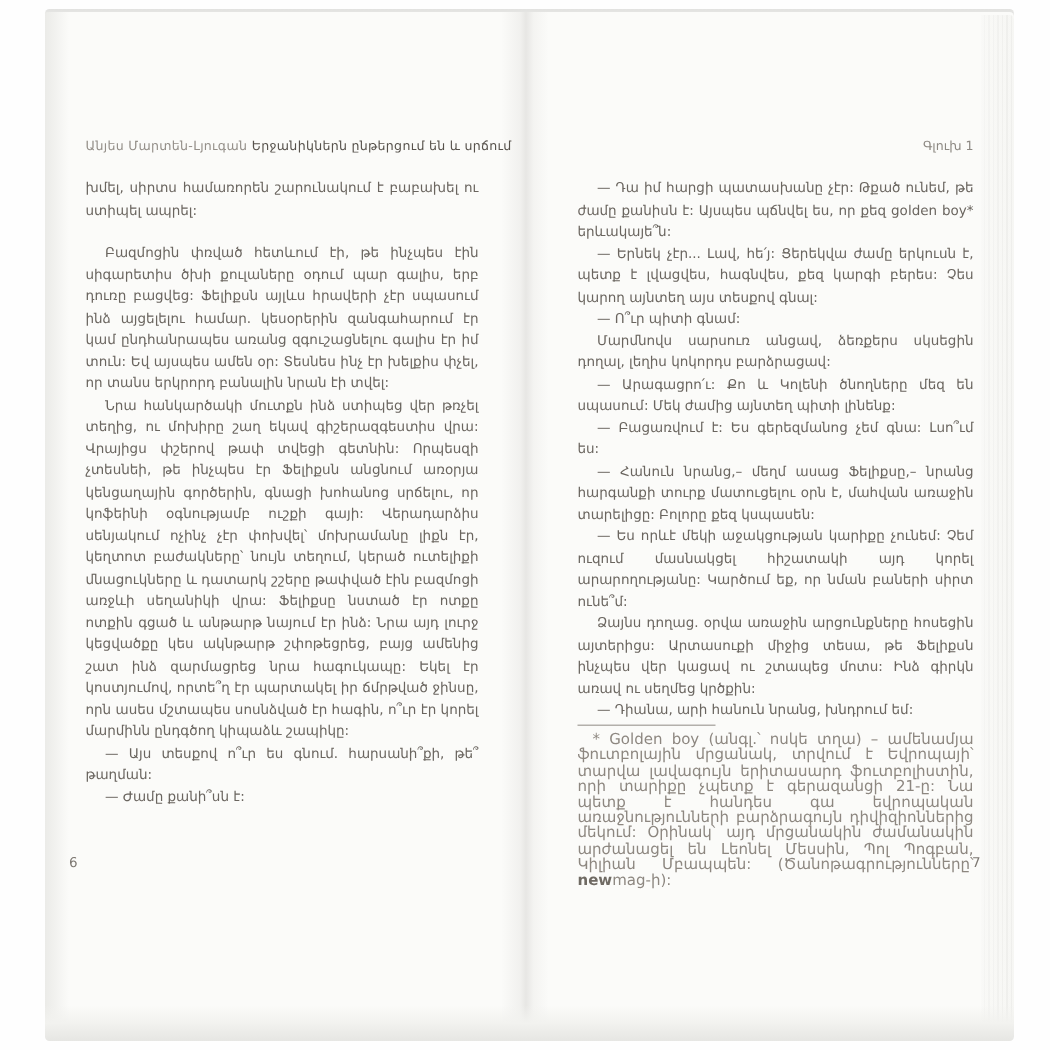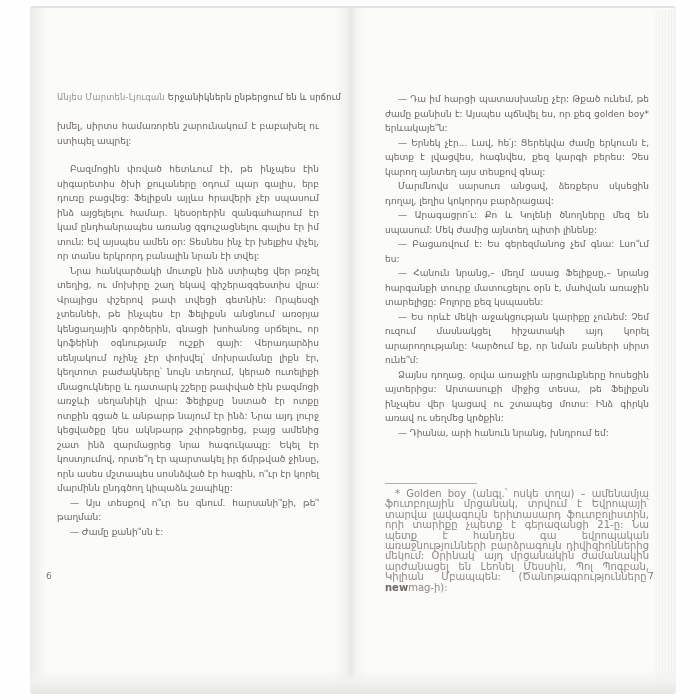--- a/index.html
+++ b/index.html
@@ -80,23 +80,25 @@
     <div class="body-text">
         <p class="">խմել, սիրտս համառորեն շարունակում է բաբախել ու ստիպել ապրել:</p>
         <p class="indent gap">Բազմոցին փռված հետևում էի, թե ինչպես էին սիգարետիս ծխի քուլաները օդում պար գալիս, երբ դուռը բացվեց: Ֆելիքսն այլևս հրավերի չէր սպասում ինձ այցելելու համար. կեսօրերին զանգահարում էր կամ ընդհանրապես առանց զգուշացնելու գալիս էր իմ տուն: Եվ այսպես ամեն օր: Տեսնես ինչ էր խելքիս փչել, որ տանս երկրորդ բանալին նրան էի տվել:</p>
         <p class="indent">Նրա հանկարծակի մուտքն ինձ ստիպեց վեր թռչել տեղից, ու մոխիրը շաղ եկավ գիշերազգեստիս վրա: Վրայիցս փշերով թափ տվեցի գետնին: Որպեսզի չտեսնեի, թե ինչպես էր Ֆելիքսն անցնում առօրյա կենցաղային գործերին, գնացի խոհանոց սրճելու, որ կոֆեինի օգնությամբ ուշքի գայի: Վերադարձիս սենյակում ոչինչ չէր փոխվել՝ մոխրամանը լիքն էր, կեղտոտ բաժակները՝ նույն տեղում, կերած ուտելիքի մնացուկները և դատարկ շշերը թափված էին բազմոցի առջևի սեղանիկի վրա: Ֆելիքսը նստած էր ոտքը ոտքին գցած և անթարթ նայում էր ինձ: Նրա այդ լուրջ կեցվածքը կես ակնթարթ շփոթեցրեց, բայց ամենից շատ ինձ զարմացրեց նրա հագուկապը: Եկել էր կոստյումով, որտե՞ղ էր պարտակել իր ճմրթված ջինսը, որն ասես մշտապես սոսնձված էր հագին, ո՞ւր էր կորել մարմինն ընդգծող կիպաձև շապիկը:</p>
         <p class="indent">— Այս տեսքով ո՞ւր ես գնում. հարսանի՞քի, թե՞ թաղման:</p>
         <p class="indent">— Ժամը քանի՞սն է:</p>
       </div>
   </div>
 
   <div class="page-content right-content">
+    <div class="chapter-header">Գլուխ 1</div>
     <div class="body-text">
         <p class="indent">— Դա իմ հարցի պատասխանը չէր: Թքած ունեմ, թե ժամը քանիսն է: Այսպես պճնվել ես, որ քեզ golden boy* երևակայե՞ն:</p>
         <p class="indent">— Երնեկ չէր... Լավ, հե՛յ: Ցերեկվա ժամը երկուսն է, պետք է լվացվես, հագնվես, քեզ կարգի բերես: Չես կարող այնտեղ այս տեսքով գնալ:</p>
+        <p class="indent">— Ո՞ւր պիտի գնամ:</p>
         <p class="indent">Մարմնովս սարսուռ անցավ, ձեռքերս սկսեցին դողալ, լեղիս կոկորդս բարձրացավ:</p>
         <p class="indent">— Արագացրո՛ւ: Քո և Կոլենի ծնողները մեզ են սպասում: Մեկ ժամից այնտեղ պիտի լինենք:</p>
         <p class="indent">— Բացառվում է: Ես գերեզմանոց չեմ գնա: Լսո՞ւմ ես:</p>
         <p class="indent">— Հանուն նրանց,– մեղմ ասաց Ֆելիքսը,– նրանց հարգանքի տուրք մատուցելու օրն է, մահվան առաջին տարելիցը: Բոլորը քեզ կսպասեն:</p>
         <p class="indent">— Ես որևէ մեկի աջակցության կարիքը չունեմ: Չեմ ուզում մասնակցել հիշատակի այդ կորել արարողությանը: Կարծում եք, որ նման բաների սիրտ ունե՞մ:</p>
         <p class="indent">Ձայնս դողաց. օրվա առաջին արցունքները հոսեցին այտերիցս: Արտասուքի միջից տեսա, թե Ֆելիքսն ինչպես վեր կացավ ու շտապեց մոտս: Ինձ գիրկն առավ ու սեղմեց կրծքին:</p>
         <p class="indent">— Դիանա, արի հանուն նրանց, խնդրում եմ:</p>
       </div>
   </div>
 

